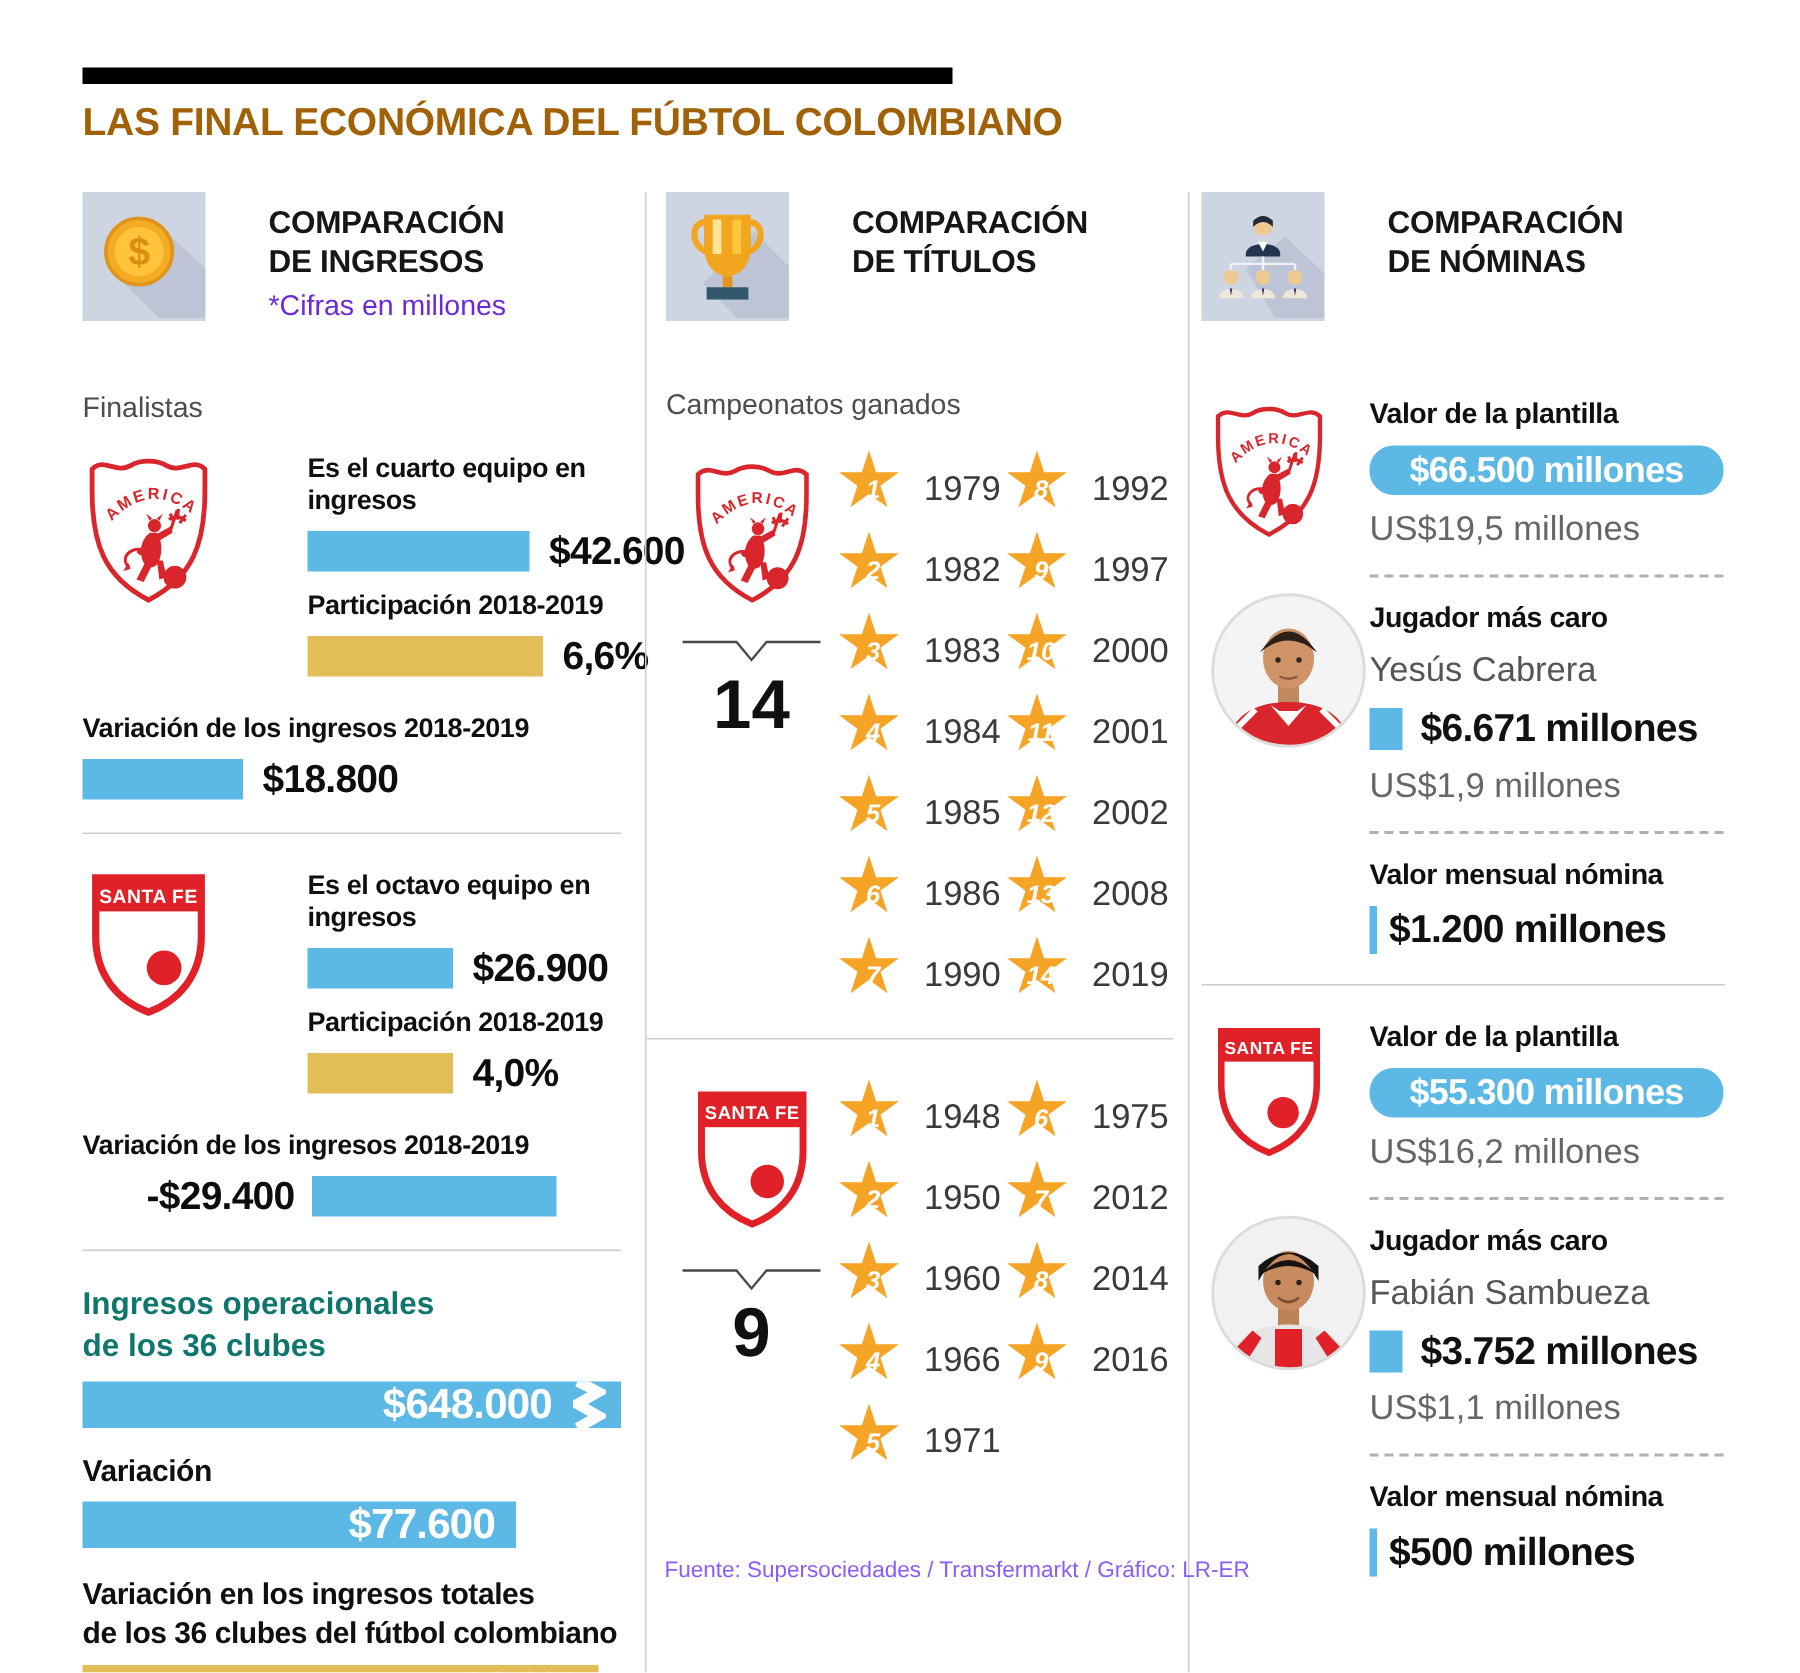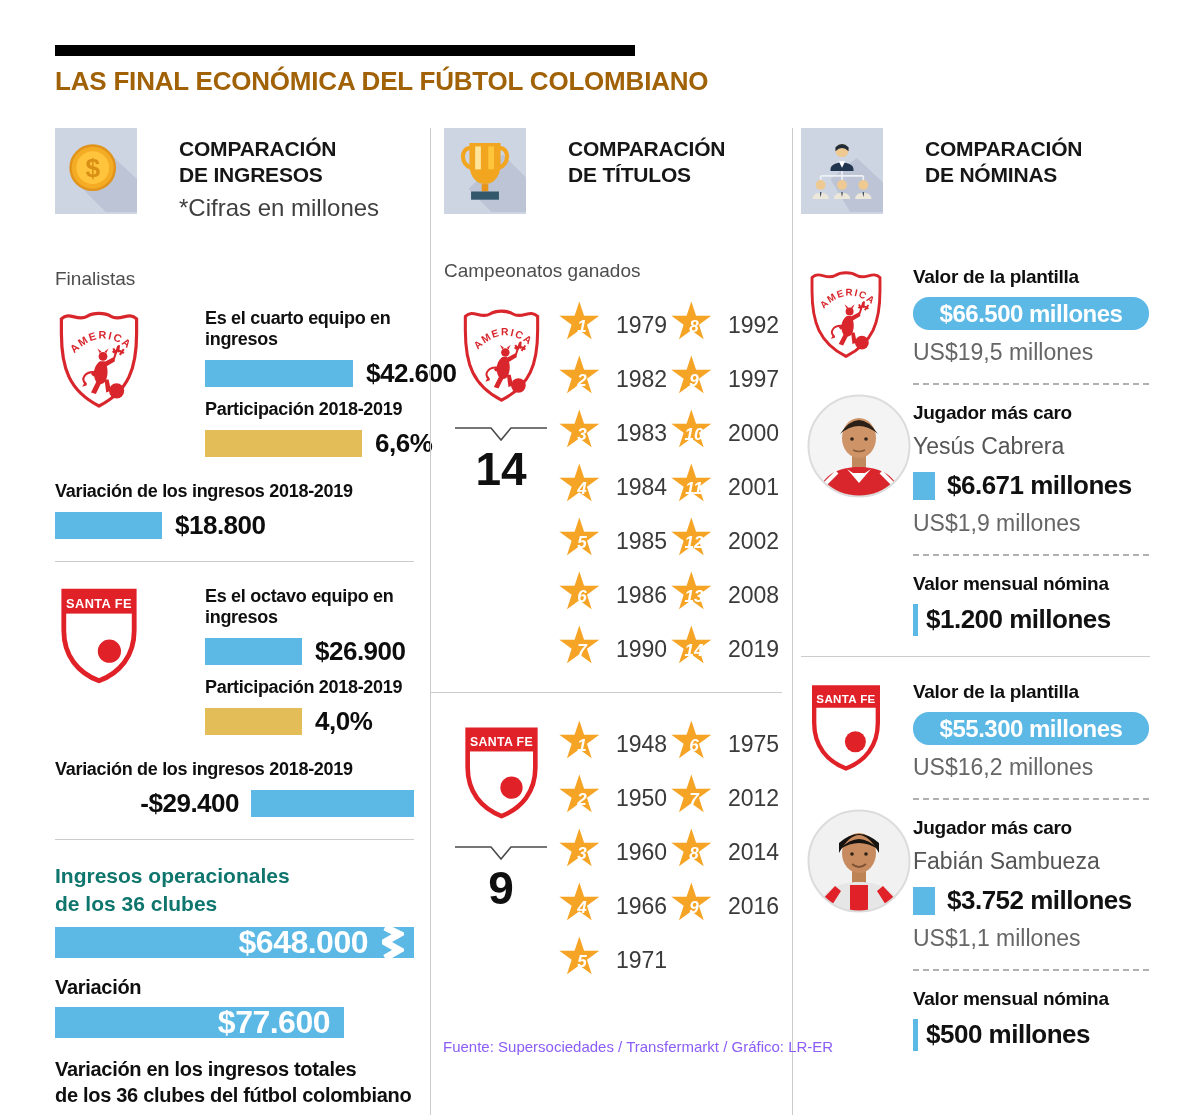--- a/index.html
+++ b/index.html
@@ -11,40 +11,40 @@
   .col{box-sizing:border-box;}
   .col1{width:375px;padding-right:16px;}
   .col2{width:362px;border-left:1px solid #ccc;padding-left:13px;padding-right:10px;}
   .col3{width:358px;border-left:1px solid #ccc;padding-left:8px;}
   
   .sec-head{display:flex;margin-bottom:46px;}
   .icon-box{width:82px;height:86px;background:#CDD4E2;flex:none;overflow:hidden;}
   .icon-box svg{display:block;}
   .sec-titles{margin-left:42px;padding-top:8px;}
   .sec-title{font-size:21px;font-weight:bold;line-height:1.22;color:#161616;letter-spacing:-0.2px;}
-  .sec-note{font-size:24px;color:#404040;margin-top:7px;}
+  .sec-note{font-size:19px;color:#6d28d9;margin-top:7px;}
   .muted-label{font-size:19px;color:#4d4d4d;margin-bottom:16px;}
   
   .club-block{display:flex;margin-top:4px;gap:40px;}
   .crest{flex:none;}
   .crest.c1{width:88px;margin-right:22px;}
   .club-data{flex:1;padding-top:2px;}
   .stat-label{font-size:18px;font-weight:bold;color:#0f0f0f;letter-spacing:-0.3px;margin-bottom:8px;}
   .stat-label.mt{margin-top:8px;}
   .bar-row{display:flex;align-items:center;margin-bottom:10px;}
   .bar{height:27px;flex:none;}
   .blue{background:#5CB8E4;}
   .goldbg{background:#E3BD58;}
   .bar-val{font-size:26px;font-weight:bold;color:#0d0d0d;margin-left:13px;letter-spacing:-0.5px;}
   .var-row{margin-top:12px;}
-  .neg-row{display:flex;align-items:center;justify-content:flex-end;margin-top:6px;}
+  .neg-row{display:flex;align-items:center;justify-content:center;margin-top:6px;}
   .neg-row .bar-val{margin:0 12px 0 0;}
   .hr{border-top:1px solid #ccc;margin:20px 0 22px 0;}
   .light-label{font-size:21px;color:#0f766e;line-height:1.3;margin-bottom:10px;font-weight:bold;}
-  .wide-bar{height:31px;color:#fff;font-weight:bold;font-size:32px;display:flex;align-items:center;justify-content:flex-end;padding-right:14px;letter-spacing:-0.5px;}
+  .wide-bar{height:31px;color:#fff;font-weight:bold;font-size:28px;display:flex;align-items:center;justify-content:flex-end;padding-right:14px;letter-spacing:-0.5px;}
   .wide-bar .zz{margin-left:14px;margin-right:-4px;}
   .tot-gap{margin-top:18px;}
   
   .titles-club{display:flex;margin-top:4px;}
   .titles-left{width:114px;flex:none;text-align:center;padding-top:6px;}
   .crest.c2{width:85px;margin:0 auto;display:block;}
   .brace{display:block;margin:22px auto 0 auto;}
   .total-num{font-size:46px;font-weight:bold;color:#101010;line-height:1.1;}
   .star-col{width:118px;}
   .star-row{display:flex;align-items:center;height:54px;}

